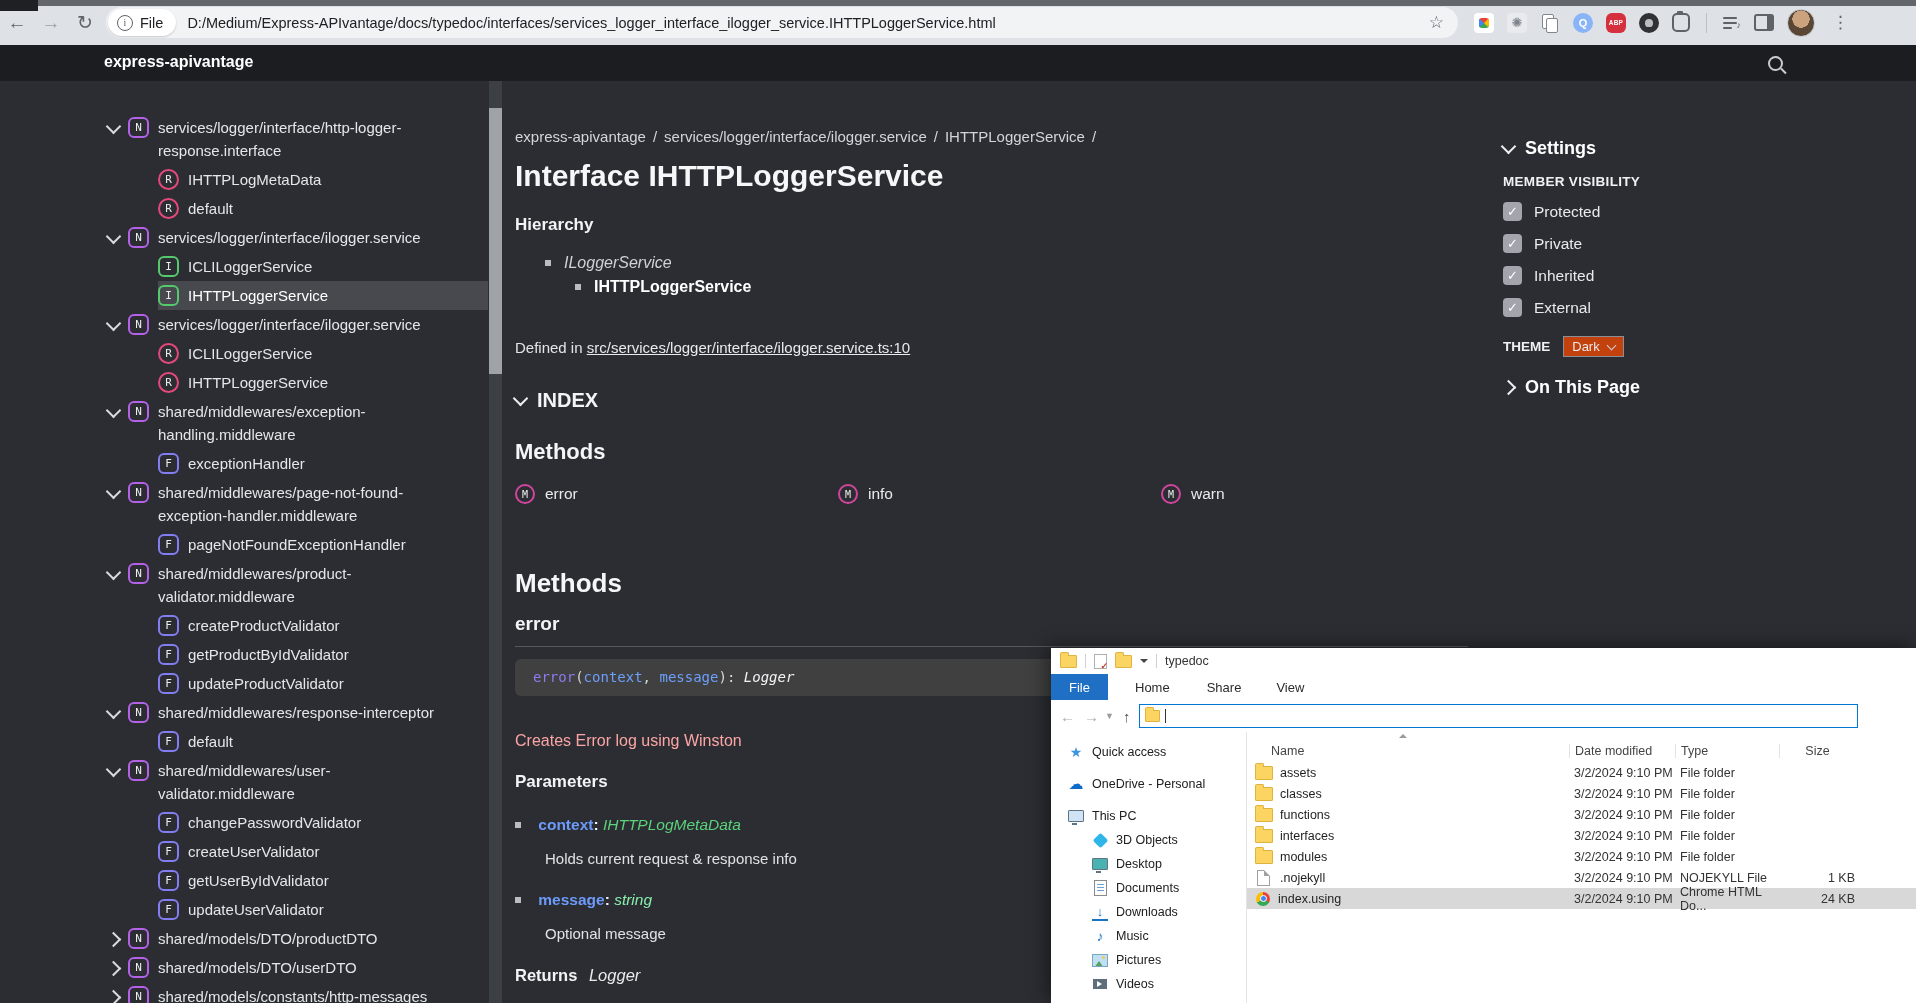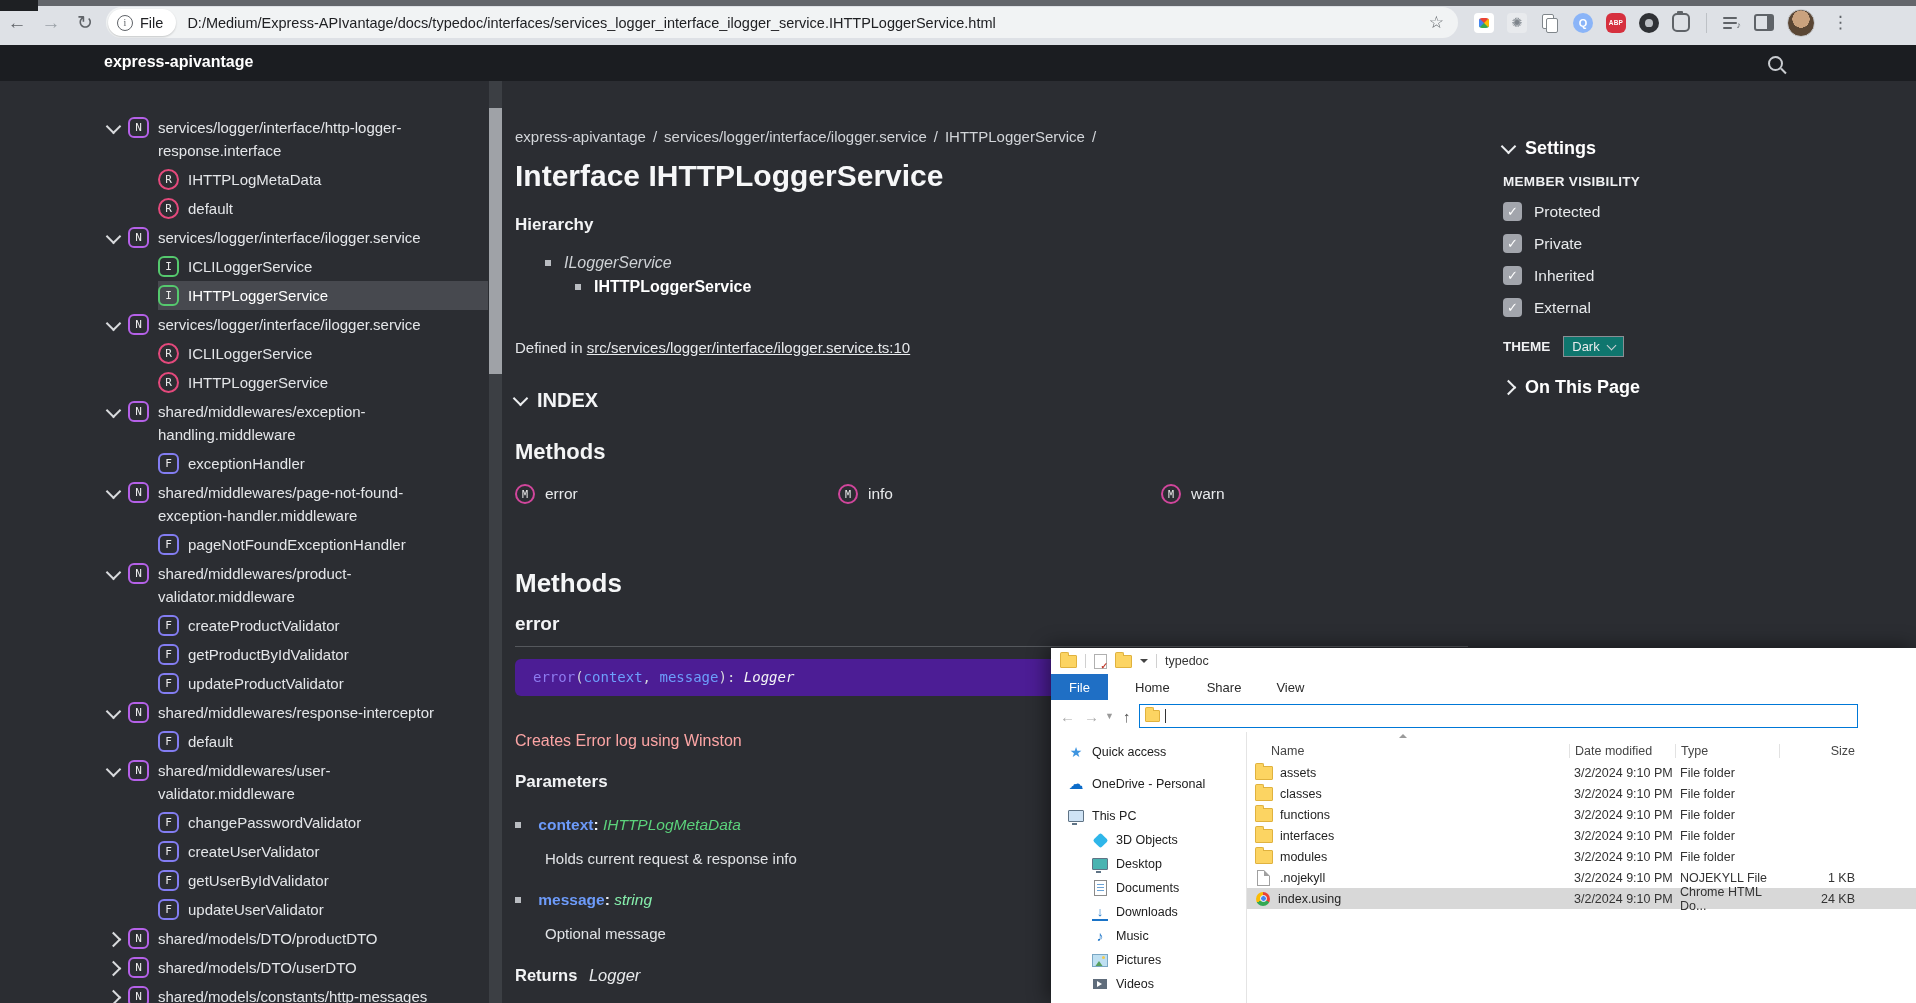--- a/index.html
+++ b/index.html
@@ -82,21 +82,21 @@
   .defined{margin-top:40px;font-size:15px;color:#e3e5e8;}
   .defined a{color:#e8eaed;text-decoration:underline;cursor:pointer;}
   .index-head{margin-top:33px;display:flex;align-items:center;gap:11px;font-size:20px;font-weight:bold;color:#f3f4f6;cursor:pointer;}
   .chev-w{width:9px;height:9px;border-right:2.5px solid #eceef0;border-bottom:2.5px solid #eceef0;display:inline-block;flex:none;transform:rotate(45deg);margin-top:-4px;}
   .chev-w.r{transform:rotate(-45deg);margin-top:0;}
   .h-m-index{margin-top:27px;font-size:22px;font-weight:bold;color:#f4f5f6;}
   .index-grid{margin-top:18px;display:grid;grid-template-columns:323px 323px 307px;}
   .idx-item{display:flex;align-items:center;gap:10px;font-size:15.5px;color:#e8eaec;cursor:pointer;}
   .h-methods{margin-top:64px;font-size:26px;font-weight:bold;color:#f5f6f7;}
   .h-err{margin-top:14px;font-size:19px;font-weight:bold;color:#f3f4f6;padding-bottom:11px;border-bottom:1px solid #55585d;}
-  .codeblock{margin-top:12px;background:#4c1d95;border-radius:6px;padding:9px 0 9px 18px;
+  .codeblock{margin-top:12px;background:#404040;border-radius:6px;padding:9px 0 9px 18px;
              font-family:"DejaVu Sans Mono",monospace;font-size:14px;line-height:19px;white-space:nowrap;}
   .tk-fn{color:#8d7bf0;}
   .tk-p{color:#d4d7db;}
   .tk-arg{color:#6d9ffc;}
   .tk-ret{color:#f2f3f5;font-style:italic;}
   .p-desc{margin-top:36px;font-size:16px;color:#fca5a5;}
   .h-params{margin-top:22px;font-size:17px;font-weight:bold;color:#f2f3f5;}
   .param-li{margin-top:24px;padding-left:30px;font-size:15.5px;}
   .param-li::before{margin-left:-30px;}
   .pname{color:#6d9bfa;font-weight:bold;}
@@ -109,21 +109,21 @@
   .ret-type{font-style:italic;color:#e8eaec;margin-left:7px;}
   .p-retdesc{margin-top:20px;font-size:15.5px;color:#e6e8ea;margin-left:13px;}
   
   .rmenu{position:absolute;left:1503px;top:81px;width:405px;}
   .settings-head{margin-top:57px;display:flex;align-items:center;gap:11px;font-size:18px;font-weight:bold;color:#fff;cursor:pointer;}
   .mv-label{margin-top:15px;font-size:13.5px;font-weight:bold;color:#f0f1f3;letter-spacing:.3px;}
   .cbrow{margin-top:13px;display:flex;align-items:center;gap:12px;font-size:15.5px;color:#e8eaec;cursor:pointer;}
   .cb{width:19px;height:19px;border-radius:4px;background:#a2a5ac;color:#fff;display:flex;align-items:center;justify-content:center;font-size:13px;flex:none;}
   .theme-row{margin-top:19px;display:flex;align-items:center;gap:13px;}
   .theme-label{font-size:13.5px;font-weight:bold;color:#f0f1f3;}
-  .theme-select{border:1px solid #8b8e94;background:#0f766e;color:#e8eaec;font-size:13px;padding:2px 8px;display:flex;align-items:center;gap:8px;cursor:pointer;}
+  .theme-select{border:1px solid #8b8e94;background:#c2410c;color:#e8eaec;font-size:13px;padding:2px 8px;display:flex;align-items:center;gap:8px;cursor:pointer;}
   .chev-s{width:6px;height:6px;border-right:1.5px solid #cfd2d6;border-bottom:1.5px solid #cfd2d6;display:inline-block;transform:rotate(45deg);margin-top:-3px;}
   .otp-head{margin-top:20px;display:flex;align-items:center;gap:11px;font-size:18px;font-weight:bold;color:#fff;cursor:pointer;}
   
   .explorer{position:absolute;left:1051px;top:648px;width:865px;height:355px;background:#fff;z-index:60;
             box-shadow:-4px -2px 18px rgba(0,0,0,.45);font-size:13px;color:#222;}
   .ex-title{height:26px;display:flex;align-items:center;gap:8px;padding-left:9px;font-size:12.5px;color:#333;}
   .mfold{width:15px;height:11px;background:#fcd462;border:1px solid #e0b23e;border-radius:1px;position:relative;flex:none;}
   .mfold::before{content:"";position:absolute;top:-4px;left:-1px;width:7px;height:3px;background:#fcd462;border:1px solid #e0b23e;border-bottom:none;border-radius:2px 2px 0 0;}
   .tsep{width:1px;height:14px;background:#d0d0d0;}
   .mprop{width:11px;height:13px;background:#fff;border:1px solid #b0b0b0;position:relative;flex:none;}
@@ -164,21 +164,21 @@
   .pic::after{content:"";position:absolute;left:1px;bottom:-2px;width:0;height:0;border-left:5px solid transparent;border-right:5px solid transparent;border-bottom:7px solid #58a05e;}
   .pic::before{content:"";position:absolute;right:2px;top:1px;width:3px;height:3px;border-radius:50%;background:#f0c94f;}
   .vid{width:14px;height:10px;background:#5f6c7b;position:relative;}
   .vid::after{content:"";position:absolute;left:4px;top:2px;width:0;height:0;border-top:3px solid transparent;border-bottom:3px solid transparent;border-left:5px solid #fff;}
   .ex-files{flex:1;position:relative;}
   .fheaders{height:26px;display:flex;align-items:flex-end;padding-bottom:4px;font-size:12.5px;color:#454545;position:relative;}
   .hc{box-sizing:border-box;cursor:pointer;}
   .hc-name{width:322px;padding-left:24px;}
   .hc-date{width:106px;border-left:1px solid #e2e2e2;padding-left:5px;}
   .hc-type{width:104px;border-left:1px solid #e2e2e2;padding-left:5px;}
-  .hc-size{width:90px;border-left:1px solid #e2e2e2;text-align:right;padding-right:14px;}
+  .hc-size{width:90px;border-left:1px solid #e2e2e2;text-align:center;padding-right:14px;}
   .sortup{position:absolute;top:2px;left:152px;width:0;height:0;border-left:4px solid transparent;border-right:4px solid transparent;border-bottom:4px solid #9a9a9a;}
   .frow{height:21px;display:flex;align-items:center;font-size:12.5px;color:#1f1f1f;cursor:pointer;}
   .frow.selected{background:#d8d8d8;}
   .fc-name{width:322px;padding-left:8px;display:flex;align-items:center;gap:7px;box-sizing:border-box;}
   .fc-date{width:106px;padding-left:5px;box-sizing:border-box;color:#333;}
   .fc-type{width:104px;padding-left:5px;box-sizing:border-box;color:#333;}
   .fc-size{width:90px;text-align:right;padding-right:14px;box-sizing:border-box;color:#333;}
   .ffold{width:16px;height:12px;background:#fcd462;border:1px solid #e0b23e;border-radius:1px;position:relative;flex:none;}
   .ffold::before{content:"";position:absolute;top:-4px;left:-1px;width:7px;height:3px;background:#fcd462;border:1px solid #e0b23e;border-bottom:none;border-radius:2px 2px 0 0;}
   .ffile{width:11px;height:14px;background:#fff;border:1px solid #a0a0a0;position:relative;flex:none;margin:0 3px 0 2px;}

